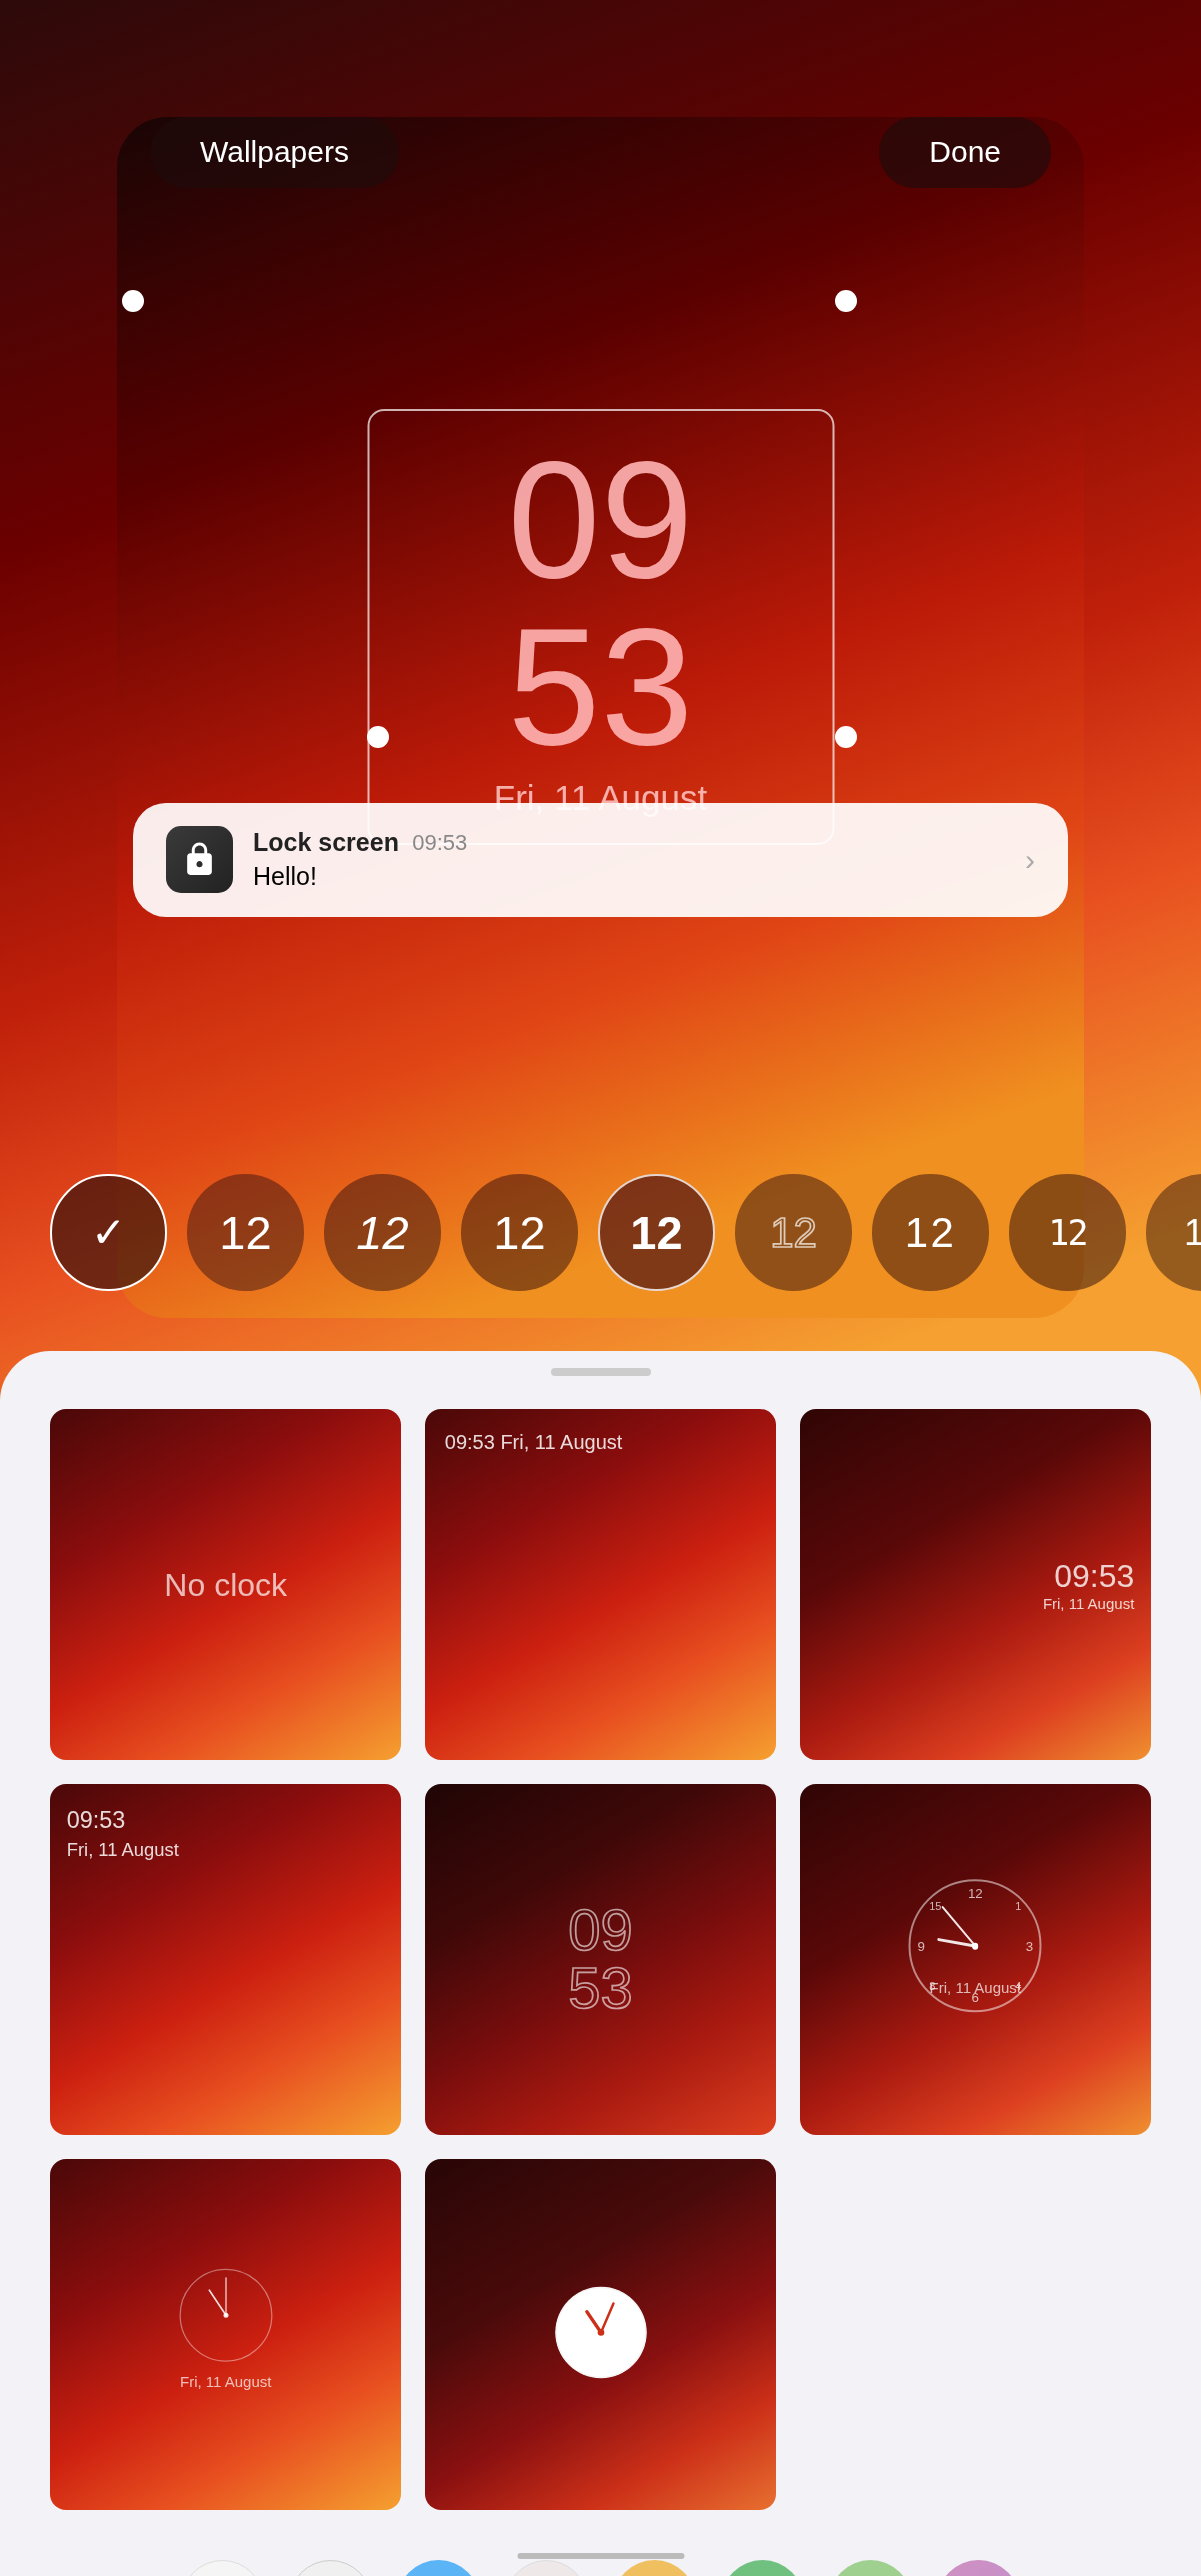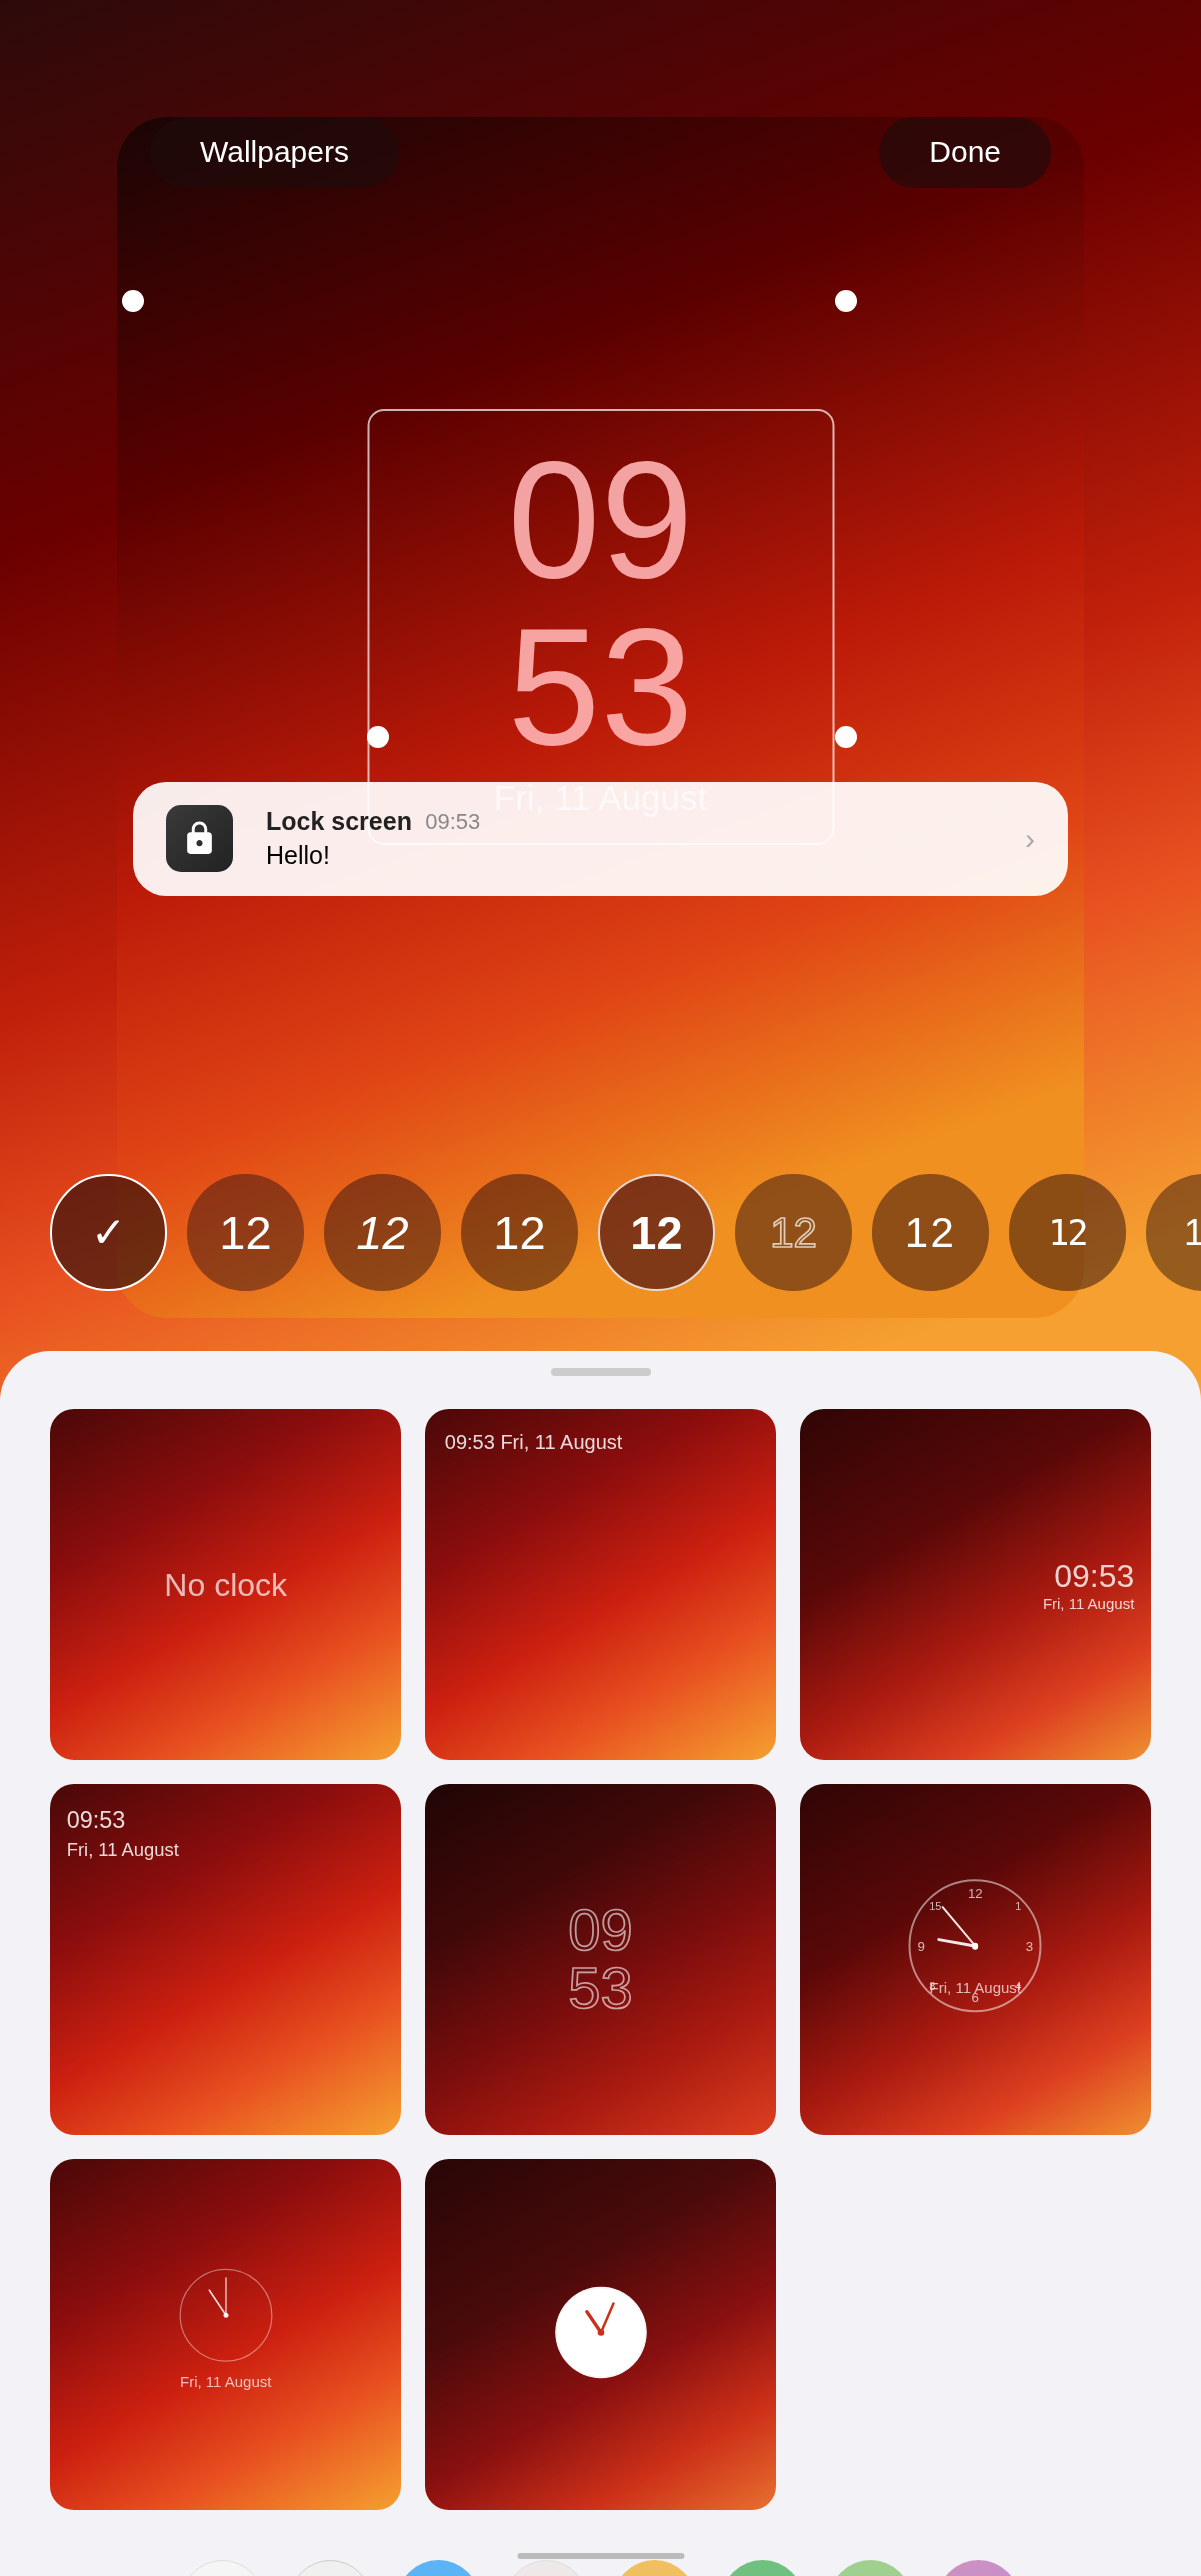--- a/index.html
+++ b/index.html
@@ -104,30 +104,30 @@
       z-index: 20;
     }
     .dot-tl { top: 290px; left: 50%; margin-left: -234px; transform: translateX(-50%); left: calc(50% - 234px); }
     .dot-tr { top: 290px; left: calc(50% + 234px); }
     .dot-bl { top: 726px; left: calc(50% - 234px); }
     .dot-br { top: 726px; left: calc(50% + 234px); }
 
     
     .notification-bar {
       position: absolute;
-      top: 782px;
+      top: 803px;
       left: 133px;
       right: 133px;
       background: rgba(255,255,255,0.92);
       border-radius: 33px;
       padding: 23.4px 33px;
       display: flex;
       align-items: center;
       z-index: 10;
-      gap: 33px;
+      gap: 20px;
     }
 
     .notif-icon {
       width: 67px;
       height: 67px;
       background: linear-gradient(135deg, #3a3a3a, #222);
       border-radius: 15px;
       display: flex;
       align-items: center;
       justify-content: center;
@@ -237,21 +237,21 @@
 
     
     .clock-grid {
       display: grid;
       grid-template-columns: repeat(3, 1fr);
       gap: 23.4px;
       padding: 33px 50px;
     }
 
     .clock-thumb {
-      border-radius: 24px;
+      border-radius: 16px;
       overflow: hidden;
       aspect-ratio: 1/1;
       position: relative;
       cursor: pointer;
     }
 
     .thumb-bg-red {
       background: linear-gradient(150deg, #4a0808 0%, #8b0d0d 30%, #cc2010 55%, #e85020 75%, #f5a030 100%);
     }
 

